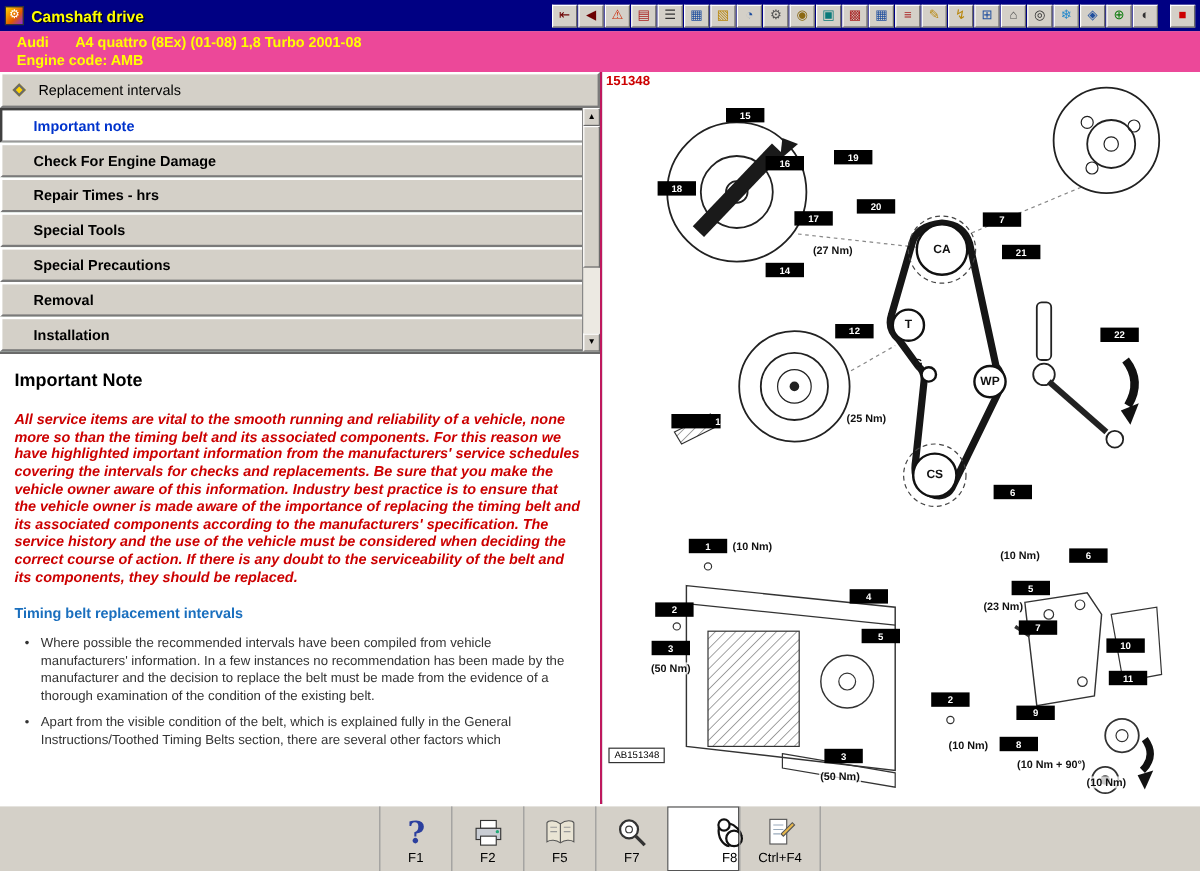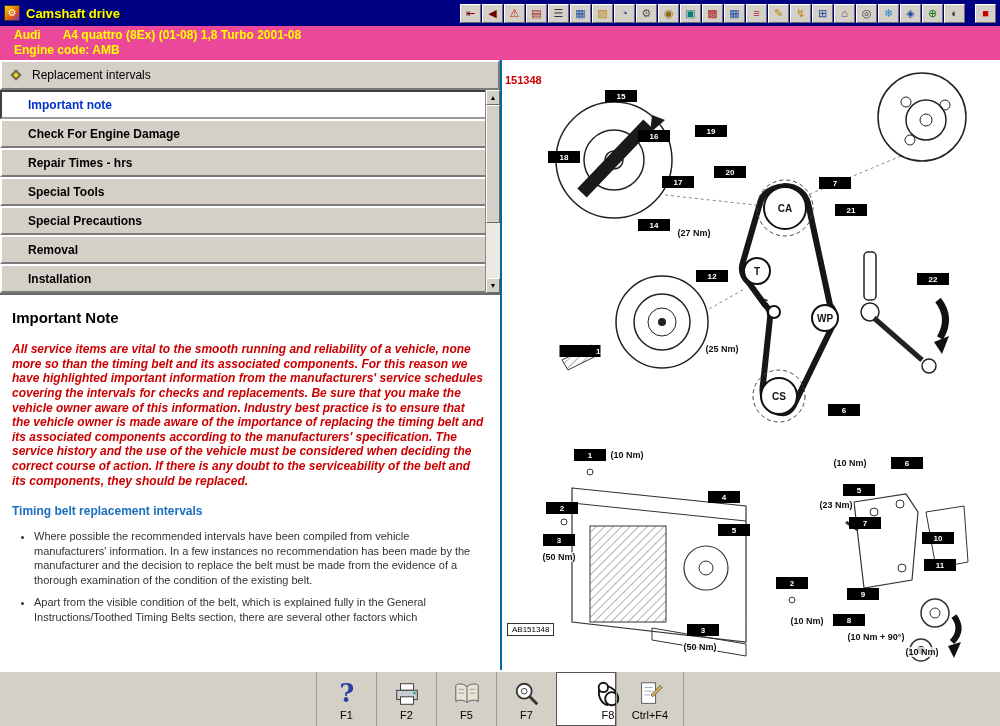--- a/index.html
+++ b/index.html
@@ -19,21 +19,21 @@
              text-align:center; cursor:pointer; overflow:hidden; }
   .tb-icon.gap { margin-left:9px; }
 
   
   .vehiclebar { height:34px; background:#ec4899; color:#ffff00; font-weight:bold; font-size:12px;
                 padding:2px 0 0 14px; line-height:15px; }
   .vehiclebar .brand { margin-right:22px; }
 
   
   .main { display:flex; height:610px; background:#fff; }
-  .left { width:502px; flex:0 0 502px; border-right:2px solid #0369a1; background:#5eead4;
+  .left { width:502px; flex:0 0 502px; border-right:2px solid #be185d; background:#5eead4;
           display:flex; flex-direction:column; }
   .section-header { height:30px; background:#d4d0c8; border:2px solid; border-color:#fff #7a7a7a #7a7a7a #fff;
                     display:flex; align-items:center; padding-left:10px; font-size:12px; color:#000; }
   .diamond { width:8px; height:8px; background:#ffd400; border:2px solid #6a6a6a; transform:rotate(45deg);
              margin-right:12px; flex:0 0 auto; }
   .menu-wrap { position:relative; height:203px; }
   .menu-item { height:29px; background:#d4d0c8; border:2px solid; border-color:#fff #7a7a7a #7a7a7a #fff;
                display:flex; align-items:center; padding-left:26px; font-size:12px; font-weight:bold;
                color:#000; cursor:pointer; width:487px; }
   .menu-item.selected { background:#ffffff; color:#0033cc; border-color:#404040 #9a9a9a #9a9a9a #404040; }
@@ -47,21 +47,21 @@
   .content { flex:1; background:#ffffff; border-top:2px solid #6a6a6a; padding:12px 16px 0 12px; overflow:hidden; }
   .content h1 { font-size:15px; color:#000; margin:2px 0 16px; font-weight:bold; }
   .red-note { color:#cc0000; font-style:italic; font-weight:bold; font-size:12px; line-height:1.22;
               margin-bottom:16px; }
   .sub-heading { color:#1a6fbe; font-weight:bold; font-size:12px; margin-bottom:11px; }
   .content ul { margin:0 0 0 4px; padding-left:18px; }
   .content li { font-size:11px; color:#333; line-height:1.32; margin-bottom:8px; }
 
   
   .right { flex:1; position:relative; background:#fff; overflow:hidden; }
-  .diagram-ref { position:absolute; left:3px; top:14px; color:#cc0000; font-weight:bold; font-size:11px; z-index:5; }
+  .diagram-ref { position:absolute; left:3px; top:2px; color:#cc0000; font-weight:bold; font-size:11px; z-index:5; }
   .stamp { position:absolute; left:5px; top:563px; border:1px solid #333; background:#fff;
            font-size:8px; padding:1px 4px; z-index:5; }
   .overlay { position:absolute; inset:0; z-index:4; }
   .callout { position:absolute; width:32px; height:12px; background:#000; color:#fff; font-size:8px;
              font-weight:bold; display:flex; align-items:center; justify-content:center;
              transform:translate(-50%,-50%); }
   .torque { position:absolute; font-size:9px; font-weight:bold; color:#111; white-space:nowrap;
             transform:translate(-50%,-50%); background:rgba(255,255,255,.75); padding:0 1px; }
   .pulley-label { position:absolute; font-size:10px; font-weight:bold; color:#111;
                   transform:translate(-50%,-50%); }
@@ -266,21 +266,21 @@
         <span class="callout" style="left: 232px; top: 470px;">5</span>
         <span class="callout" style="left: 290px; top: 523px;">2</span>
         <span class="callout" style="left: 201px; top: 570px;">3</span>
         <span class="callout" style="left: 405px; top: 403px;">6</span>
         <span class="callout" style="left: 357px; top: 430px;">5</span>
         <span class="callout" style="left: 363px; top: 463px;">7</span>
         <span class="callout" style="left: 436px; top: 478px;">10</span>
         <span class="callout" style="left: 438px; top: 505px;">11</span>
         <span class="callout" style="left: 361px; top: 534px;">9</span>
         <span class="callout" style="left: 347px; top: 560px;">8</span>
-        <span class="torque" style="left: 192px; top: 173px; text-align: center;">(27 Nm)</span>
+        <span class="torque" style="left: 192px; top: 149px; text-align: center;">(27 Nm)</span>
         <span class="torque" style="left: 220px; top: 289px;">(25 Nm)</span>
         <span class="torque" style="left: 125px; top: 395px;">(10 Nm)</span>
         <span class="torque" style="left: 57px; top: 497px;">(50 Nm)</span>
         <span class="torque" style="left: 198px; top: 587px;">(50 Nm)</span>
         <span class="torque" style="left: 305px; top: 561px;">(10 Nm)</span>
         <span class="torque" style="left: 348px; top: 403px;">(10 Nm)</span>
         <span class="torque" style="left: 334px; top: 445px;">(23 Nm)</span>
         <span class="torque" style="left: 374px; top: 577px;">(10 Nm + 90°)</span>
         <span class="torque" style="left: 420px; top: 592px;">(10 Nm)</span>
         <span class="pulley-label" style="left: 283px; top: 148px;">CA</span>

